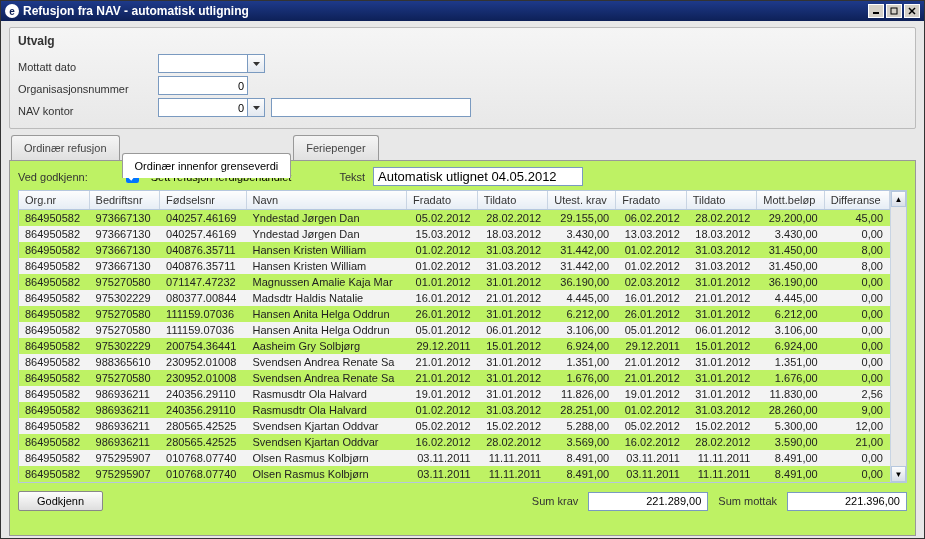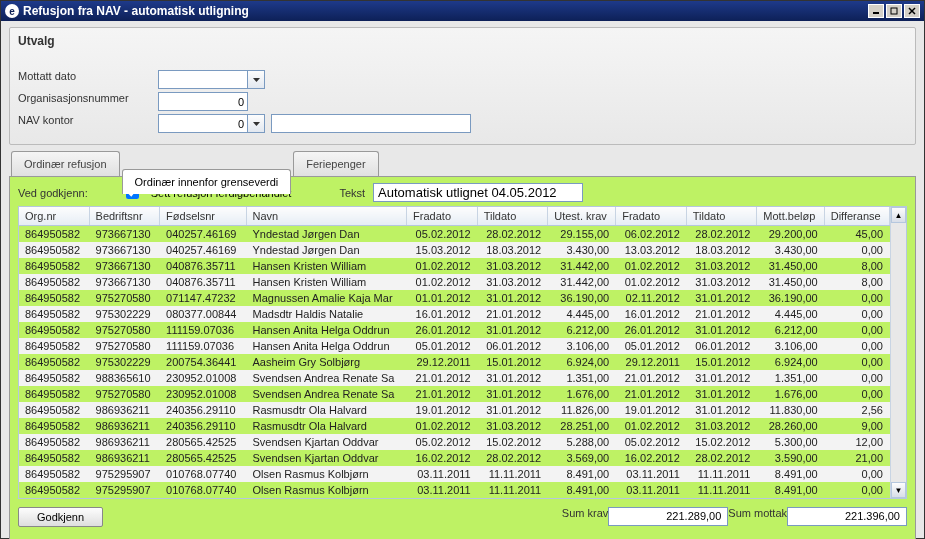--- a/index.html
+++ b/index.html
@@ -4,22 +4,22 @@
 <style>
 * { box-sizing: border-box; margin: 0; padding: 0; }
 body { font-family: Tahoma, Arial, sans-serif; font-size: 11px; background: #fff; }
 .window { width: 925px; height: 539px; border: 1px solid #333; background: #e8e8e8; display: flex; flex-direction: column; }
 .titlebar { background: linear-gradient(#1e3a8a, #0d2057); color: #fff; padding: 3px 4px; display: flex; align-items: center; font-weight: bold; font-size: 12px; }
 .titlebar .icon-e { background: #fff; color: #0d2057; border-radius: 50%; width: 14px; height: 14px; display: inline-flex; align-items: center; justify-content: center; margin-right: 4px; font-size: 10px; }
 .titlebar .spacer { flex: 1; }
 .titlebar .winbtn { width: 16px; height: 14px; background: #d4d0c8; border: 1px solid #fff; margin-left: 2px; display: inline-flex; align-items: center; justify-content: center; color: #000; font-size: 9px; cursor: pointer; }
 .content { flex: 1; padding: 6px 8px; display: flex; flex-direction: column; gap: 6px; }
 .fieldset { border: 1px solid #bbb; border-radius: 2px; background: linear-gradient(#f5f5f5, #e8e8e8); padding: 6px 8px 8px; }
-.fieldset .legend { font-weight: bold; font-size: 12px; color: #333; margin-bottom: 22px; }
-.form-row { display: flex; align-items: flex-start; margin-bottom: 3px; }
+.fieldset .legend { font-weight: bold; font-size: 12px; color: #333; margin-bottom: 6px; }
+.form-row { display: flex; align-items: flex-end; margin-bottom: 3px; }
 .form-row label { width: 140px; color: #333; }
 .form-row input[type=text] { height: 19px; border: 1px solid #7a9ac0; padding: 1px 3px; font-size: 11px; }
 .form-row .combo { display: flex; }
 .form-row .combo input { width: 90px; text-align: right; }
 .form-row .combo .arrow { width: 17px; height: 19px; border: 1px solid #7a9ac0; border-left: none; background: linear-gradient(#fdfdfd,#e2e8f0); display: inline-flex; align-items: center; justify-content: center; cursor: pointer; }
 .form-row .combo.date input { width: 90px; text-align: left; }
 .tabs-wrap { flex: 1; display: flex; flex-direction: column; }
 .tabs { display: flex; gap: 2px; padding-left: 2px; }
 .tab { padding: 6px 12px; border: 1px solid #999; border-bottom: none; background: linear-gradient(#f5f5f5,#e0e0e0); border-radius: 3px 3px 0 0; cursor: pointer; color: #444; }
 .tab.active { background: #fff; color: #000; position: relative; top: 18px; }
@@ -33,21 +33,21 @@
 .grid { flex: 1; overflow: hidden; }
 table { border-collapse: collapse; width: 100%; font-size: 11px; }
 thead th { background: linear-gradient(#fdfdfd,#e6edf5); border-right: 1px solid #c8d4e3; border-bottom: 1px solid #b5c7de; padding: 3px 6px; font-weight: normal; color: #333; text-align: left; white-space: nowrap; }
 thead th.num { }
 tbody td { padding: 2px 6px; border-right: 1px solid transparent; white-space: nowrap; color: #222; }
 tbody tr:nth-child(even) td { background: #f3f3f3; }
 tbody td.num { text-align: right; }
 .scrollbar-v { width: 16px; background: #e8e8e8; border-left: 1px solid #c8d4e3; display: flex; flex-direction: column; }
 .scrollbar-v .btn { height: 16px; background: linear-gradient(#fdfdfd,#d8dee8); border: 1px solid #b5c7de; display: flex; align-items: center; justify-content: center; cursor: pointer; font-size: 8px; }
 .scrollbar-v .track { flex: 1; }
-.footer { display: flex; padding-top: 8px; }
+.footer { display: flex; align-items: center; padding-top: 8px; gap: 10px; }
 .footer button { padding: 3px 18px; border: 1px solid #888; background: linear-gradient(#fdfdfd,#dedede); border-radius: 2px; cursor: pointer; font-size: 11px; }
 .footer .spacer { flex: 1; }
 .footer .sum-lbl { color: #333; }
 .footer .sum-box { width: 120px; height: 19px; border: 1px solid #7a9ac0; background: #fff; text-align: right; padding: 2px 6px; }
 .arrow svg, .winbtn svg { display: block; }
 </style>
 </head>
 <body>
 
 <div class="window">
@@ -197,21 +197,21 @@
                     <td class="num">8,00</td>
                   </tr>
                   <tr>
                     <td>864950582</td>
                     <td>975270580</td>
                     <td>071147.47232</td>
                     <td>Magnussen Amalie Kaja Mar</td>
                     <td class="num">01.01.2012</td>
                     <td class="num">31.01.2012</td>
                     <td class="num">36.190,00</td>
-                    <td class="num">02.11.2012</td>
+                    <td class="num">02.03.2012</td>
                     <td class="num">31.01.2012</td>
                     <td class="num">36.190,00</td>
                     <td class="num">0,00</td>
                   </tr>
                   <tr>
                     <td>864950582</td>
                     <td>975302229</td>
                     <td>080377.00844</td>
                     <td>Madsdtr Haldis Natalie</td>
                     <td class="num">16.01.2012</td>

